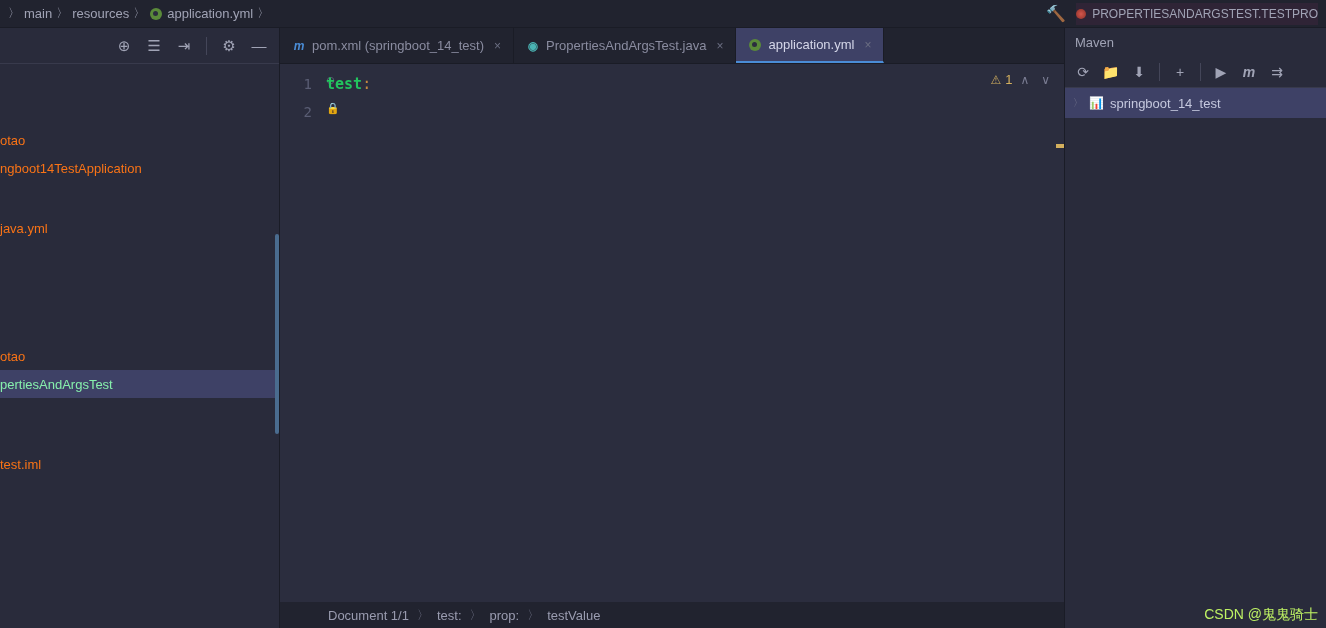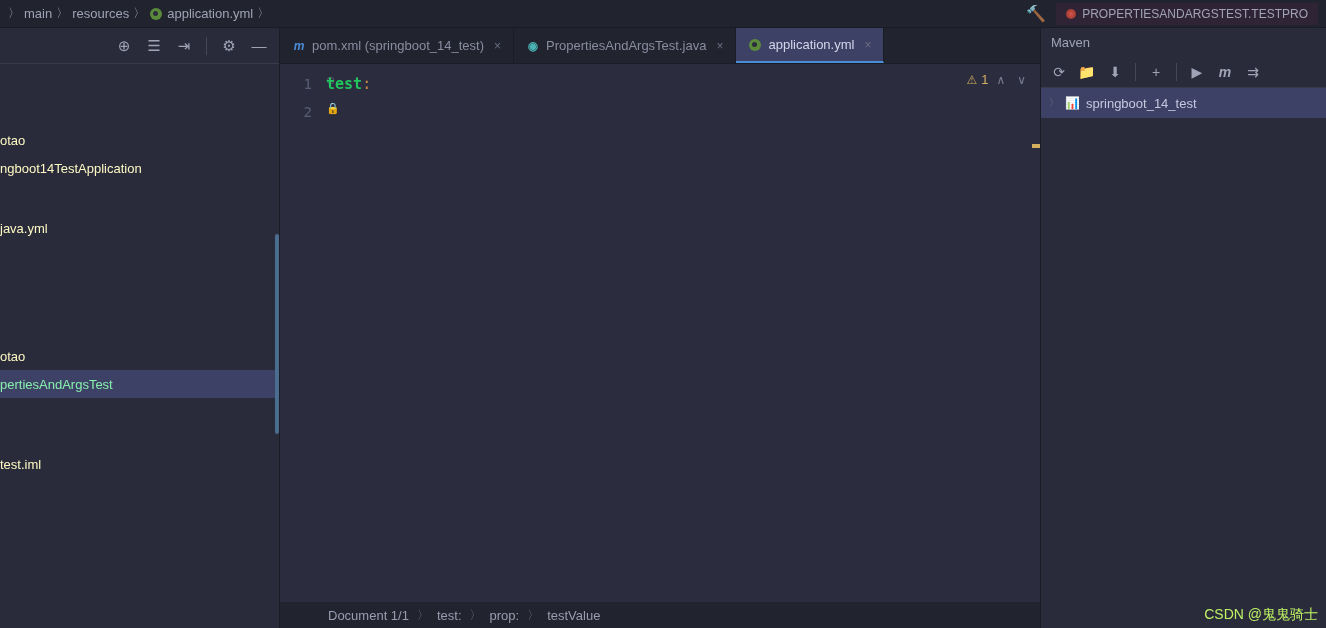--- a/index.html
+++ b/index.html
@@ -26,21 +26,21 @@
       gap: 4px;
       flex: 1;
     }
     .breadcrumb span { color: #a0a3b5; }
     .chevron { color: #6b6e82; font-size: 12px; }
     .top-right { display: flex; align-items: center; gap: 10px; }
     .hammer-icon { color: #5b9e5b; font-size: 16px; }
     .test-badge {
       color: #a0a3b5;
       background: #2f2436;
-      padding: 4px 10px;
+      padding: 4px 0;
       font-size: 12px;
       display: flex;
       align-items: center;
       gap: 6px;
     }
     .test-badge-icon { width: 10px; height: 10px; border-radius: 50%; background: radial-gradient(#d4564c, #8a3028); }
     .main-container { display: flex; height: calc(100% - 28px); }
     .sidebar {
       width: 280px;
       background: #292b3b;
@@ -72,21 +72,21 @@
       width: 4px;
       height: 200px;
       background: #4a6c8f;
       border-radius: 2px;
     }
     .tree-item {
       height: 28px;
       display: flex;
       align-items: center;
       padding-left: 0;
-      color: #fef9c3;
+      color: #f97316;
       cursor: pointer;
     }
     .tree-item.selected { background: #3e4166; color: #86efac; }
     .tree-spacer { height: 52px; }
     .tree-spacer-sm { height: 32px; }
     .editor-area {
       flex: 1;
       display: flex;
       flex-direction: column;
       background: #2b2d3e;
@@ -201,21 +201,21 @@
       height: 26px;
       background: #21232f;
       display: flex;
       align-items: center;
       padding: 0 16px 0 48px;
       gap: 8px;
       color: #9a9cb0;
       font-size: 13px;
     }
     .right-panel {
-      width: 286px;
+      width: 262px;
       background: #292b3b;
       border-left: 1px solid #1a1c26;
       display: flex;
       flex-direction: column;
     }
     .right-header {
       height: 28px;
       display: flex;
       align-items: center;
       padding: 0 10px;

